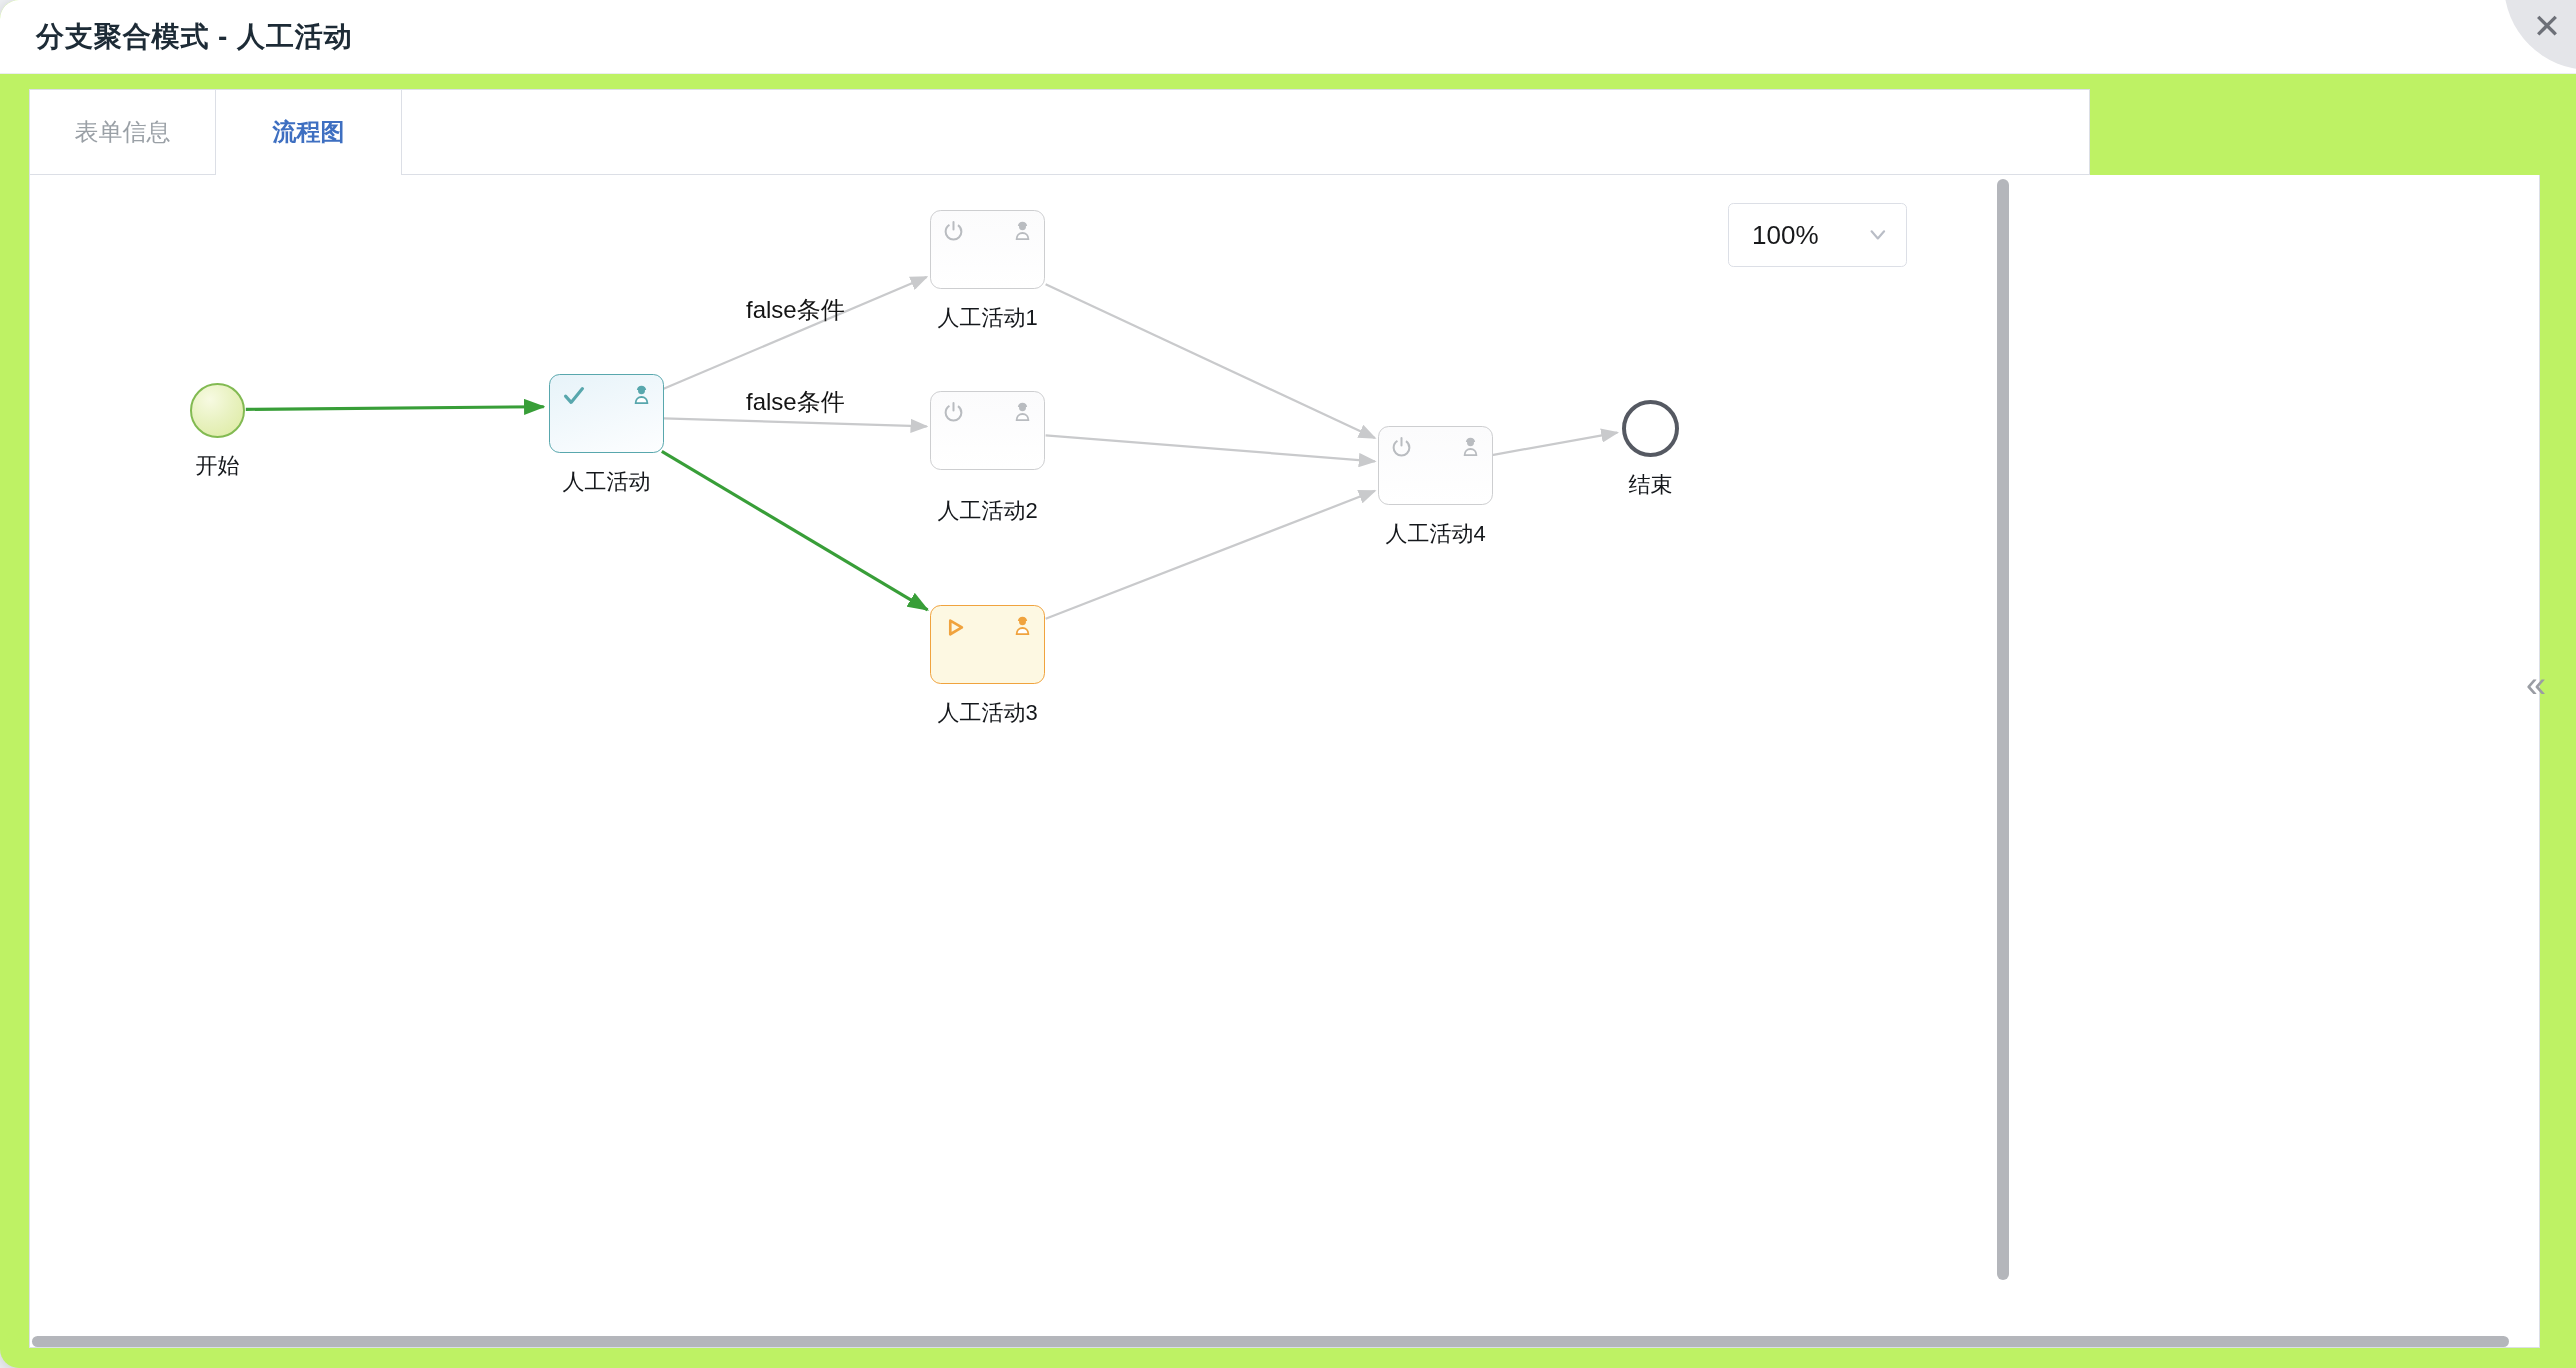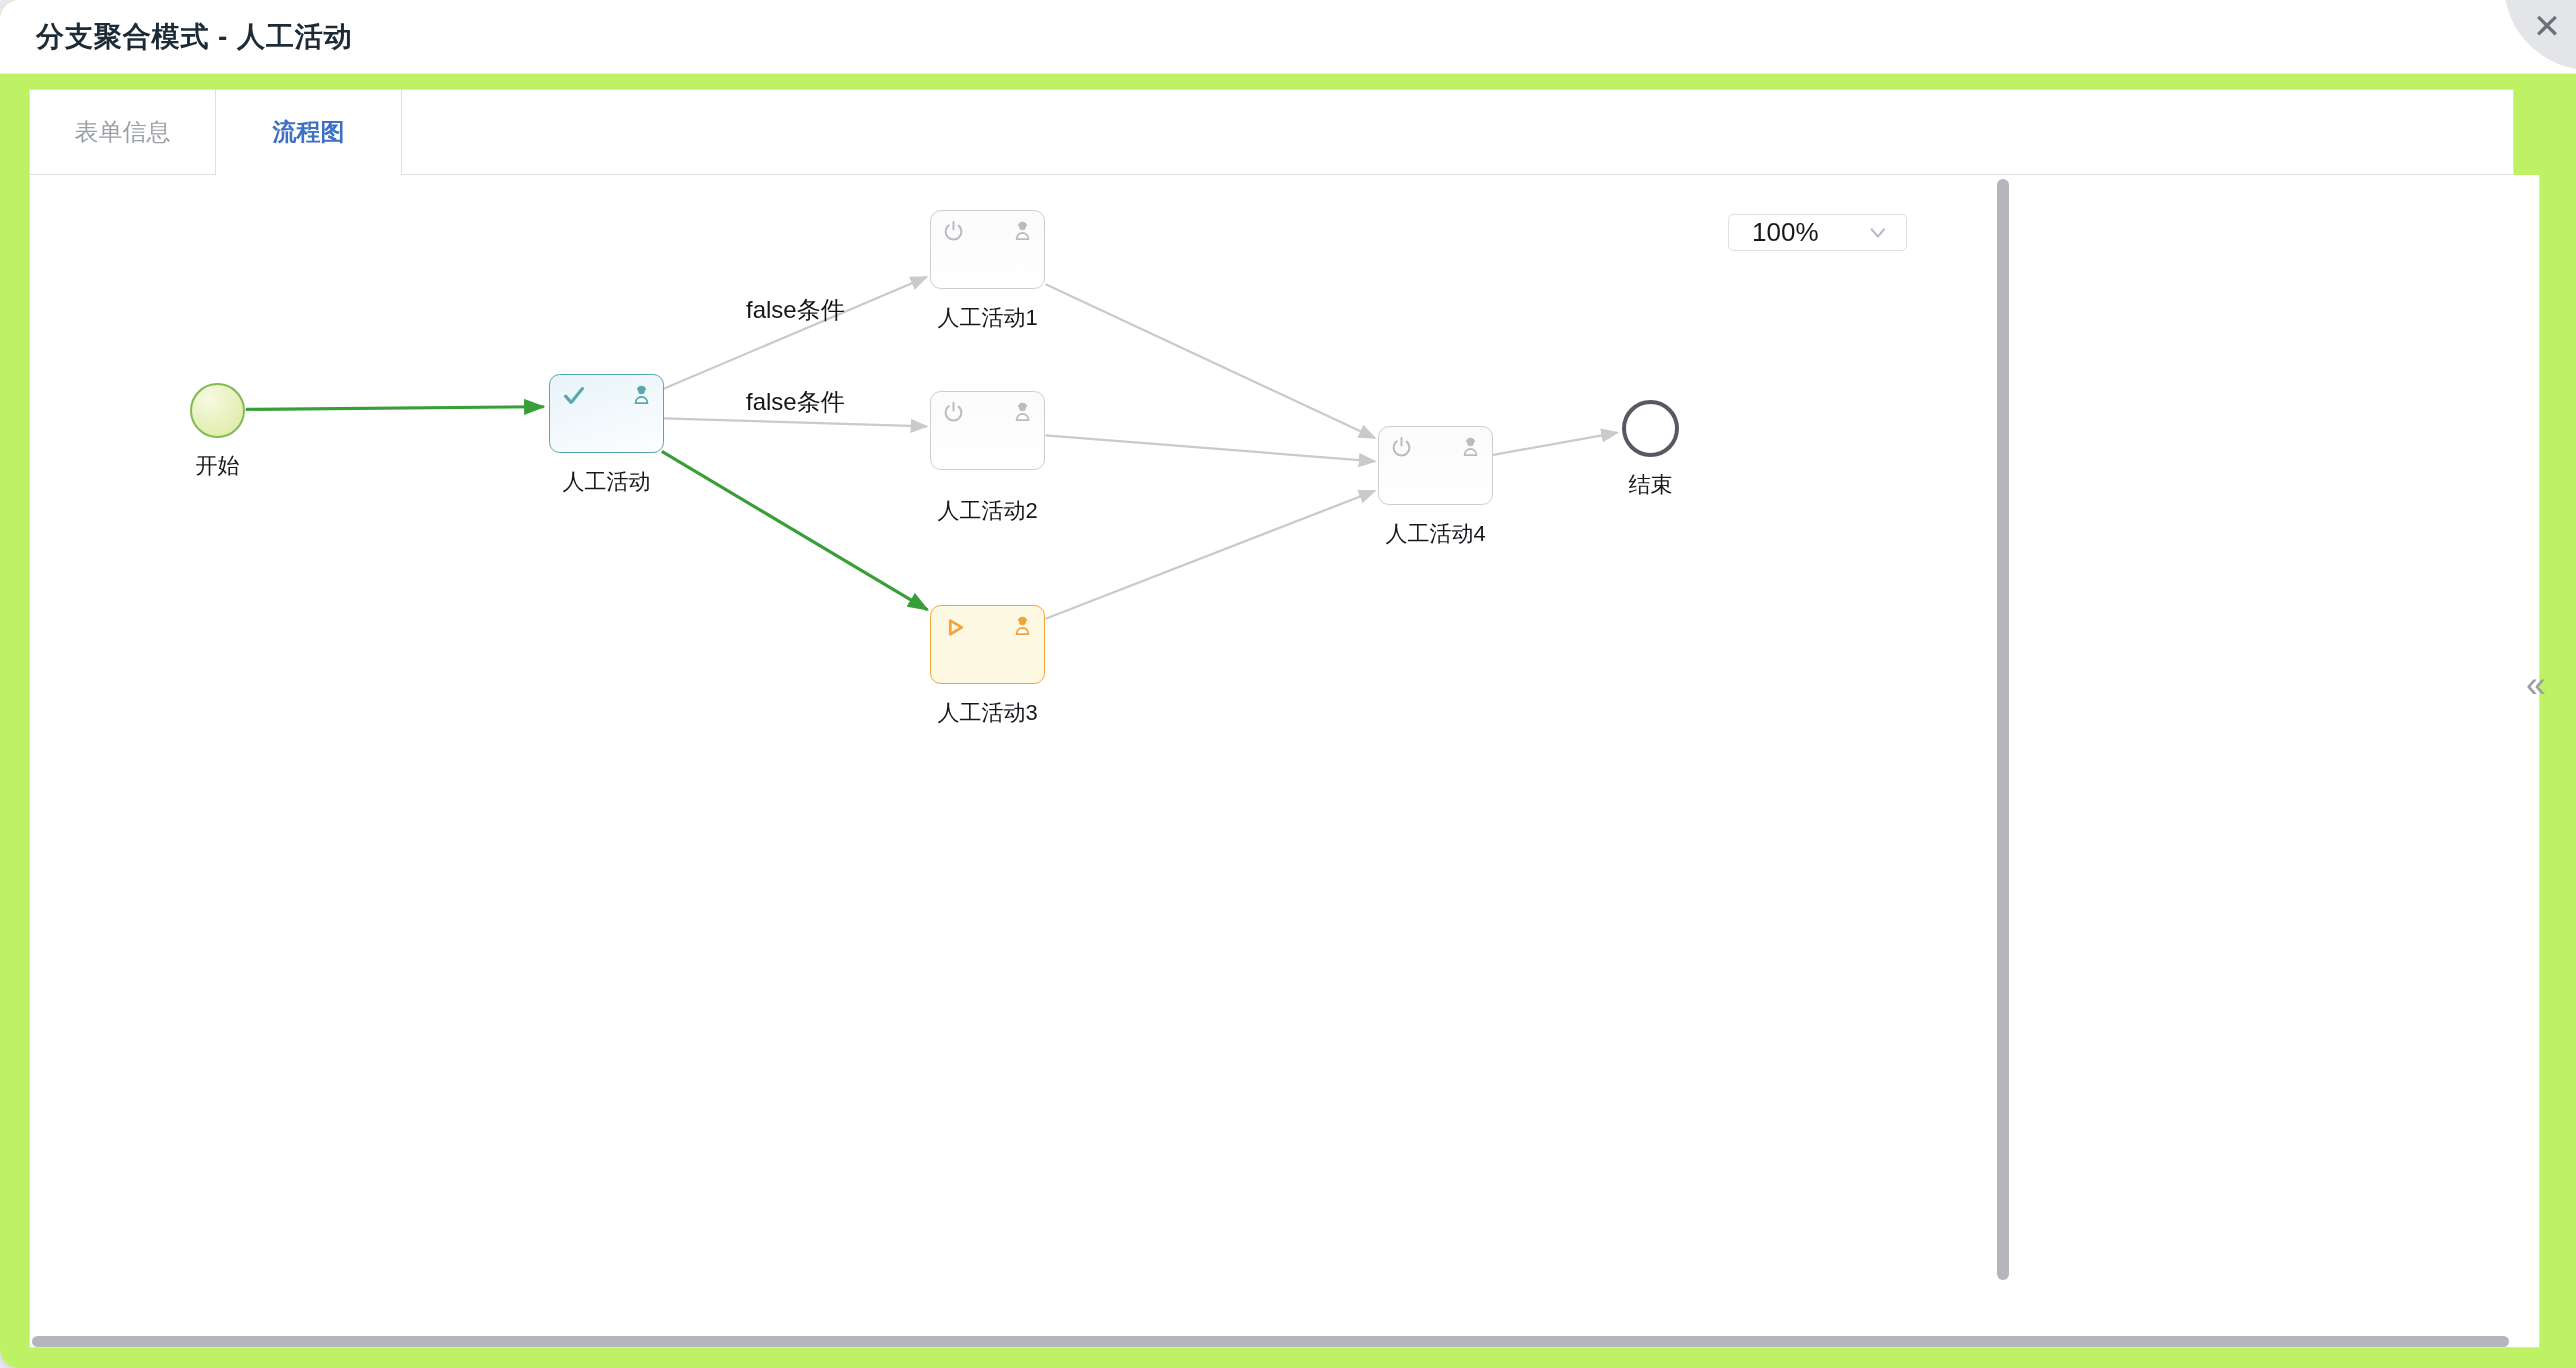--- a/index.html
+++ b/index.html
@@ -4,21 +4,21 @@
 <style>
   html,body{margin:0;padding:0;background:#edeff2;font-family:"Liberation Sans",sans-serif;}
   .dialog{position:relative;width:2576px;height:1368px;background:#bef264;border-radius:19px;
           overflow:hidden;box-shadow:0 2.7px 12.5px rgba(0,0,0,.14);padding-left:40px;}
   .header{position:absolute;top:0;left:0;right:0;height:73px;border-bottom:0.9px solid #ebedf0;background:#fff;}
   .title{position:absolute;left:36px;top:18px;font-size:28px;font-weight:600;color:var(--title-color,#1d2b36);letter-spacing:0.9px;}
   .close-circle{position:absolute;width:172px;height:172px;border-radius:50%;left:2504px;top:-102px;background:#e4e5e9;cursor:pointer;}
   .close-x{position:absolute;left:2523px;top:5.4px;width:48px;height:43px;text-align:center;
            font-size:34px;font-weight:300;color:#6d7078;line-height:43px;}
 
-  .tabs{position:absolute;left:29px;top:89px;width:2485px;height:86px;border:0.9px solid #dcdfe6;
+  .tabs{position:absolute;left:29px;top:89px;width:2061px;height:86px;border:0.9px solid #dcdfe6;
         box-sizing:border-box;display:flex;background:#fff;}
   .tab{position:relative;width:186px;height:100%;display:flex;align-items:center;justify-content:center;
        font-size:24px;border-right:0.9px solid #dcdfe6;cursor:pointer;box-sizing:border-box;color:var(--tab-inactive,#9aa0a6);}
   .tab.active{color:var(--tab-active,#3e6fc1);font-weight:600;}
   .tab.active::after{content:"";position:absolute;left:0;right:0;bottom:-0.9px;height:0.9px;background:#fff;}
 
   .content{position:absolute;left:29px;top:175px;width:2511px;height:1173px;border:0.9px solid #dcdfe6;
            border-top:none;box-sizing:border-box;background:#fff;}
   .canvas{position:absolute;left:0;top:0;width:2509px;height:1172px;}
   svg.edges{position:absolute;left:0;top:0;}
@@ -31,21 +31,21 @@
   .icon-tr{position:absolute;right:8px;top:4.5px;}
 
   .event-node{position:absolute;border-radius:50%;box-sizing:border-box;cursor:pointer;}
   .event-node.start{border:2.7px solid var(--start-border,#82ba52);
                     background:radial-gradient(circle at 35% 28%,#f7fae2 0%,#e9f2c2 45%,#dcea9f 100%);}
   .event-node.end{border:4.5px solid var(--end-border,#555962);background:#fff;}
 
   .node-label{position:absolute;width:197px;text-align:center;font-size:22px;color:#15181c;}
   .edge-label{position:absolute;font-size:24px;font-weight:500;color:#141414;}
 
-  .zoom-select{position:absolute;left:1698px;top:39px;width:179px;height:37px;border:0.9px solid #dcdfe6;
+  .zoom-select{position:absolute;left:1698px;top:28px;width:179px;height:64px;border:0.9px solid #dcdfe6;
                border-radius:5.4px;background:#fff;display:flex;align-items:center;box-sizing:border-box;cursor:pointer;}
   .zoom-value{margin-left:23px;flex:1;font-size:26px;color:#17181a;}
   .zoom-chevron{margin-right:18px;display:flex;}
 
   .v-scrollbar{position:absolute;left:1967px;top:3.6px;width:11.6px;height:1101px;background:#b4b6bb;border-radius:6.3px;cursor:pointer;}
   .h-scrollbar{position:absolute;left:1.8px;bottom:0;width:2477px;height:10.7px;background:#b4b6bb;border-radius:6.3px;cursor:pointer;}
 
   .collapse-handle{position:absolute;left:2488px;top:490px;width:36px;height:39px;text-align:center;
                    font-size:36px;color:#9a9da3;line-height:39px;cursor:pointer;user-select:none;}
   .resize-grip{position:absolute;right:2.7px;bottom:2.7px;width:14.3px;height:14.3px;opacity:.7;

